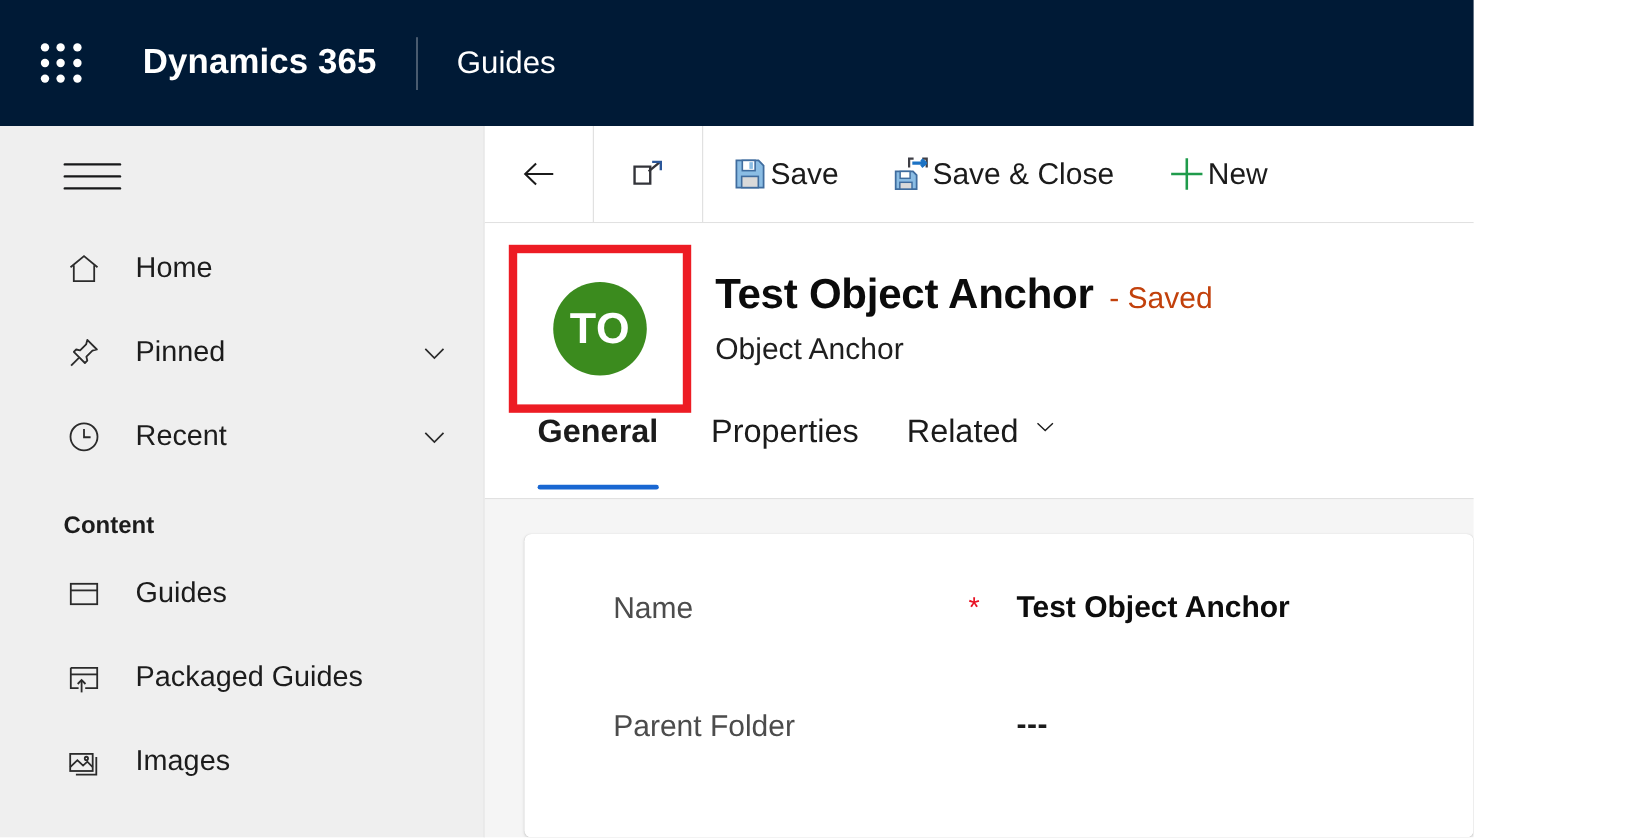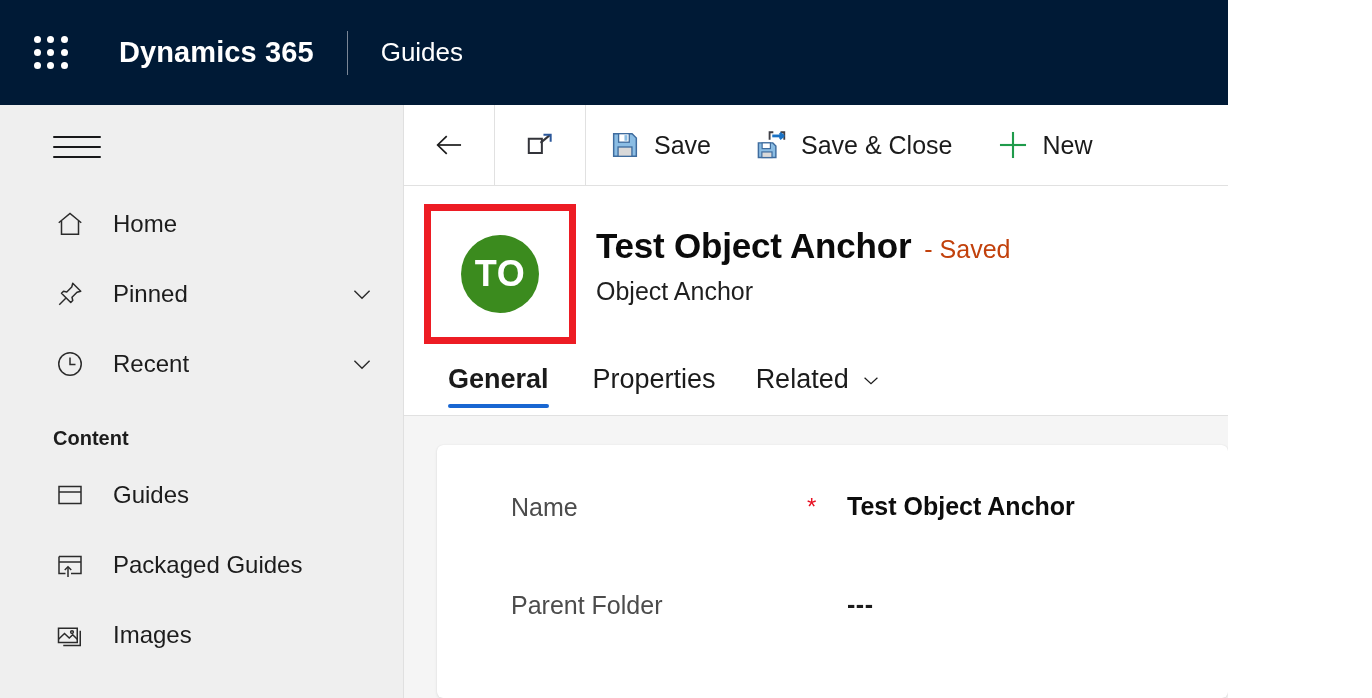--- a/index.html
+++ b/index.html
@@ -165,21 +165,20 @@
     flex: 0 0 80px;
     display: flex;
     align-items: stretch;
     border-bottom: 1px solid #e1e1e1;
     background: #ffffff;
     overflow: hidden;
   }
   .cmd {
     display: flex;
     align-items: center;
-    gap: 12px;
     padding: 0 22px;
     cursor: pointer;
     white-space: nowrap;
     color: #1b1b1b;
     font-size: 25px;
   }
   .cmd.icon-only { padding: 0 28px; }
   .cmd-sep {
     width: 1px;
     background: #e1e1e1;
@@ -268,21 +267,21 @@
     padding-left: 44px;
     border-bottom: 1px solid #e1e1e1;
     height: 72px;
     box-sizing: border-box;
     flex: 0 0 72px;
   }
   .tab {
     position: relative;
     height: 100%;
     display: flex;
-    align-items: center;
+    align-items: flex-start;
     gap: 11px;
     padding: 0 20px;
     font-size: 27px;
     color: #1b1b1b;
     cursor: pointer;
     white-space: nowrap;
   }
   .tab:first-child { padding-left: 0; padding-right: 24px; }
   .tab.active { font-weight: 700; }
   .tab.active::after {

